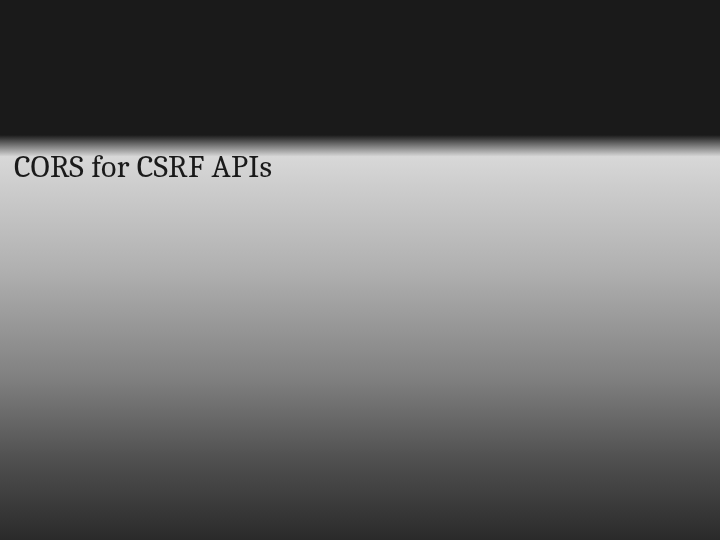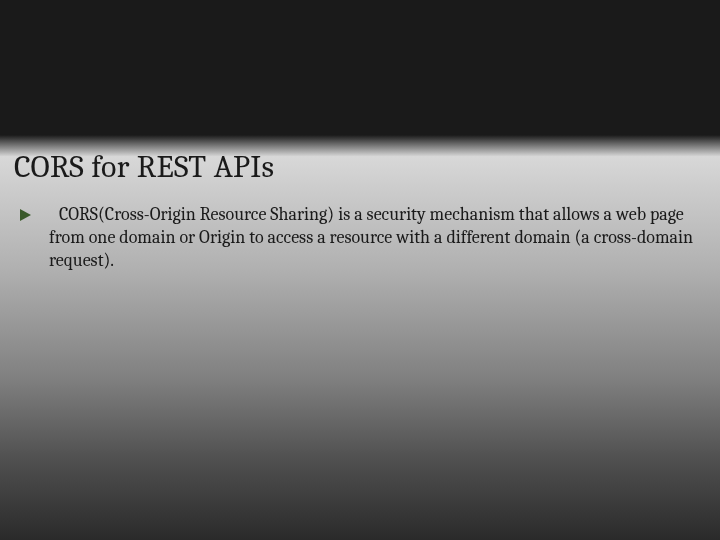--- a/index.html
+++ b/index.html
@@ -64,25 +64,17 @@
     color: #1a1a1a;
     font-family: Cambria, Georgia, "Times New Roman", serif;
     text-indent: 10px;
   }
 </style>
 </head>
 <body>
 
 <div class="slide">
   <div class="content-area">
-    <h1 class="title">CORS  for REST APIs</h1>
+    <h1 class="title">CORS  for CSRF APIs</h1>
     <ul class="bullet-list">
-      <li class="bullet-item">
-        <span class="bullet-icon">
-          <svg width="11" height="12" viewBox="0 0 11 12">
-            <polygon points="0,0 11,6 0,12" fill="#3a5a2a"></polygon>
-          </svg>
-        </span>
-        <span class="bullet-text">CORS(Cross-Origin Resource Sharing) is a security mechanism that allows a web page from one domain or Origin to access a resource with a different domain (a cross-domain request).</span>
-      </li>
     </ul>
   </div>
 </div>
 
 </body></html>

